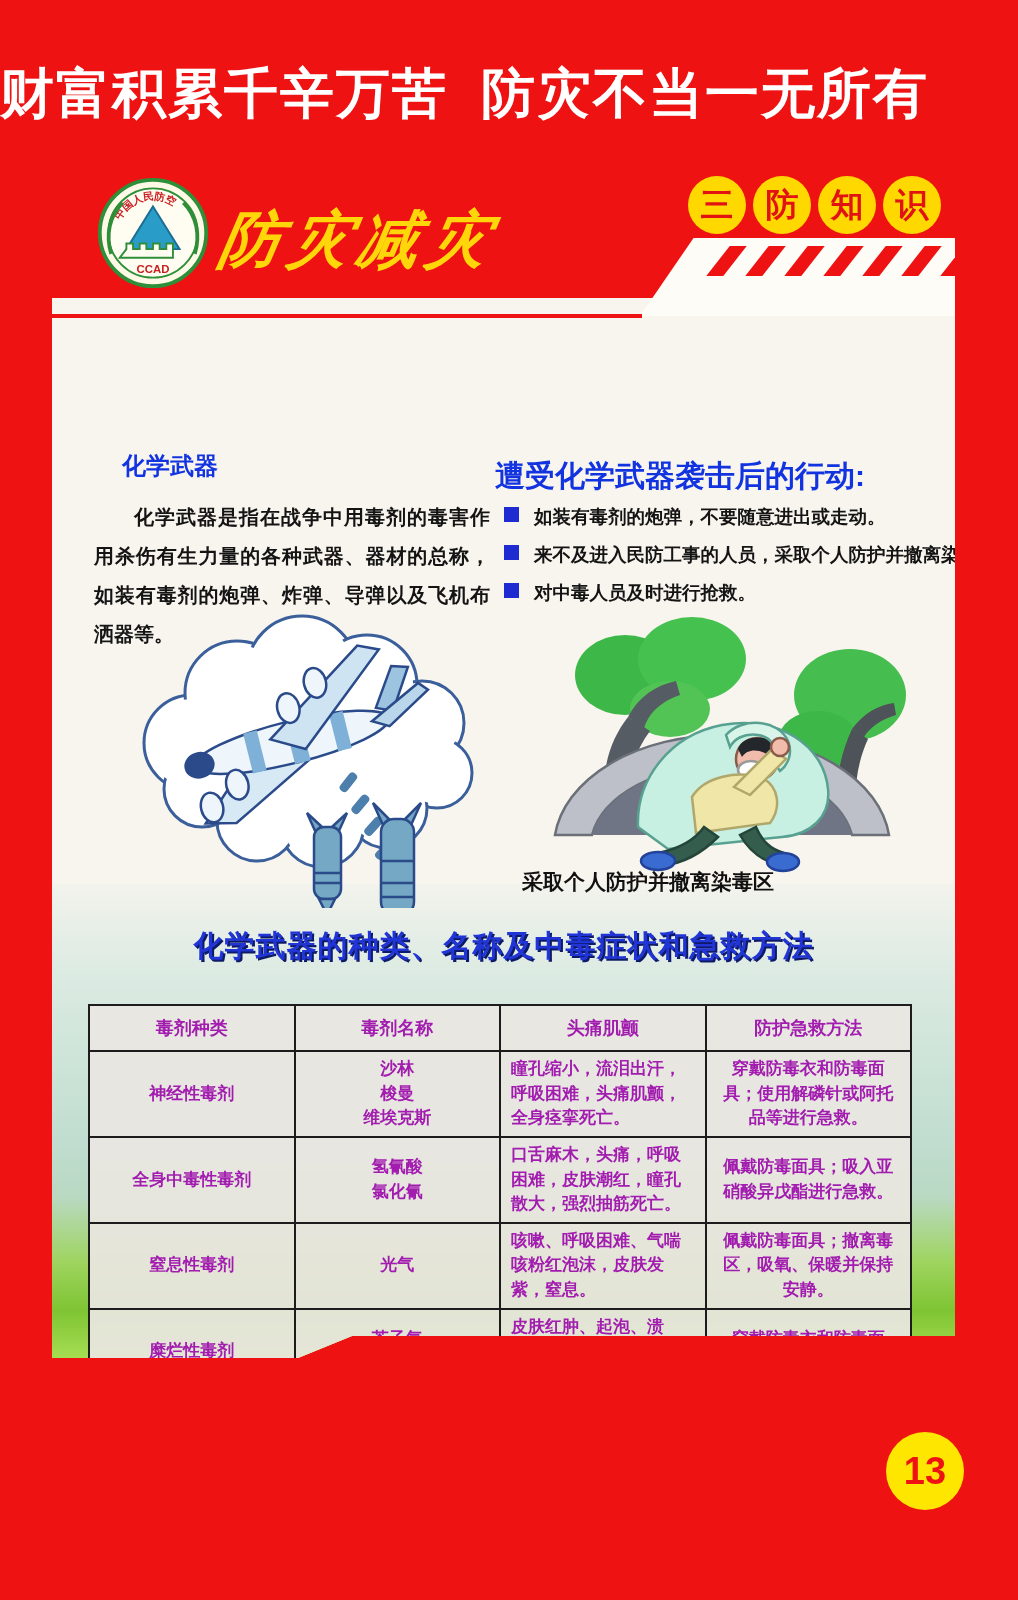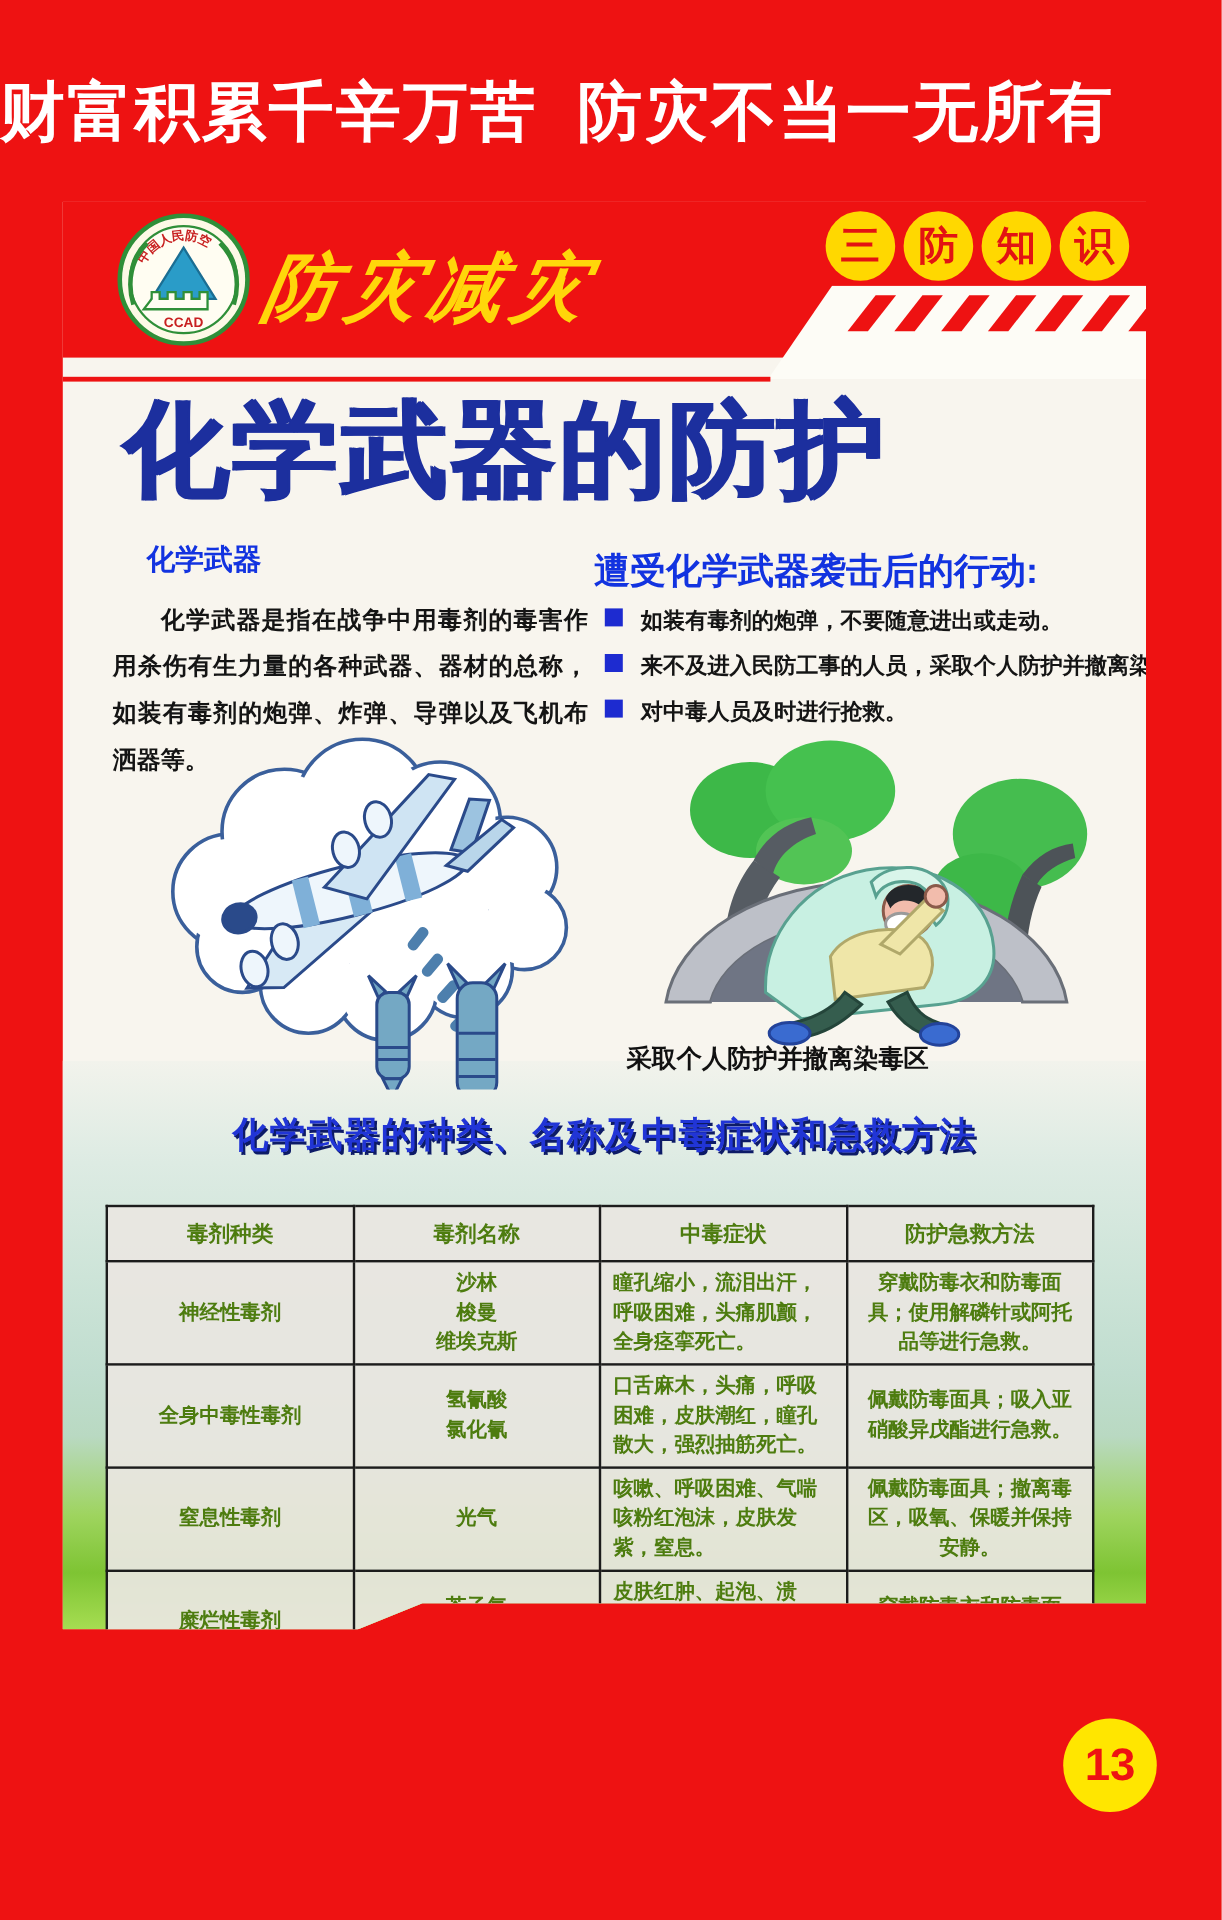--- a/index.html
+++ b/index.html
@@ -78,21 +78,21 @@
   }
   .tbl-title{
     position:absolute;left:0;top:758px;width:903px;text-align:center;
     color:#2135d6;font-size:30px;font-weight:900;letter-spacing:1px;
     text-shadow:2px 2px 0 #0d1b66;white-space:nowrap;
   }
   
   table.poison{
     position:absolute;left:36px;top:836px;width:824px;
     border-collapse:collapse;table-layout:fixed;
-    font-size:17px;font-weight:700;color:#4d7c0f;
+    font-size:17px;font-weight:700;color:#a21caf;
   }
   table.poison th,table.poison td{
     border:2.5px solid #1c1c1c;background:rgba(233,230,225,0.93);
     padding:5px 10px;line-height:1.45;
   }
   table.poison th{text-align:center;font-size:18px;height:34px;}
   td.c-type{width:124px;text-align:center;}
   td.c-name{width:152px;text-align:center;white-space:pre-line;}
   td.c-symp{width:316px;text-align:left;}
   td.c-resc{width:222px;text-align:center;}
@@ -142,21 +142,20 @@
 
   <div class="badge">
     <span class="b">三</span>
     <span class="b">防</span>
     <span class="b">知</span>
     <span class="b">识</span>
   </div>
 
   <div class="photo"></div>
 
-  <div class="big-title">化学武器的防护</div>
 
   <div class="sec-h left">化学武器</div>
   <div class="para">化学武器是指在战争中用毒剂的毒害作用杀伤有生力量的各种武器、器材的总称，如装有毒剂的炮弹、炸弹、导弹以及飞机布洒器等。</div>
 
   <div class="sec-h right">遭受化学武器袭击后的行动:</div>
   <ul class="bullets">
     <li><span class="sq"></span><span>如装有毒剂的炮弹，不要随意进出或走动。</span></li>
     <li><span class="sq"></span><span>来不及进入民防工事的人员，采取个人防护并撤离染毒区。</span></li>
     <li><span class="sq"></span><span>对中毒人员及时进行抢救。</span></li>
   </ul>
@@ -267,21 +266,21 @@
 
   <div class="caption">采取个人防护并撤离染毒区</div>
 
   <div class="tbl-title">化学武器的种类、名称及中毒症状和急救方法</div>
 
   <table class="poison">
     <tbody>
         <tr>
       <th>毒剂种类</th>
       <th>毒剂名称</th>
-      <th>中毒症状</th>
+      <th>头痛肌颤</th>
       <th>防护急救方法</th>
     </tr>
     <tr>
       <td class="c-type">神经性毒剂</td>
       <td class="c-name">沙林
 梭曼
 维埃克斯</td>
       <td class="c-symp">瞳孔缩小，流泪出汗，呼吸困难，头痛肌颤，全身痉挛死亡。</td>
       <td class="c-resc">穿戴防毒衣和防毒面具；使用解磷针或阿托品等进行急救。</td>
     </tr>

